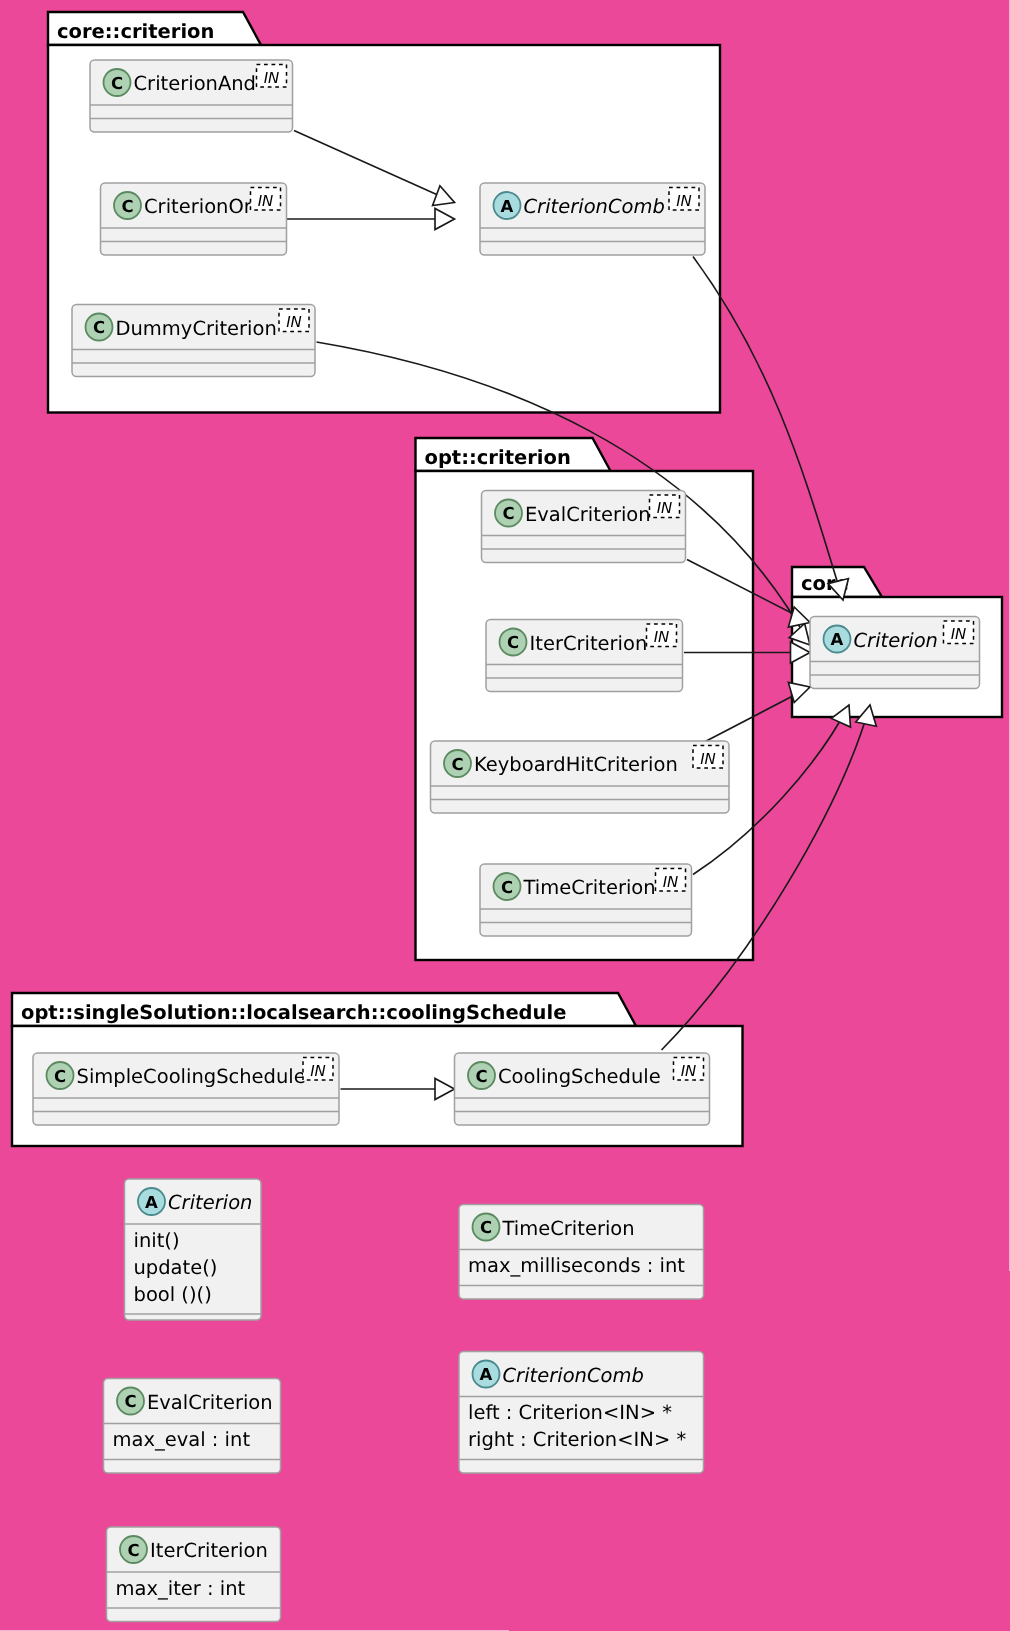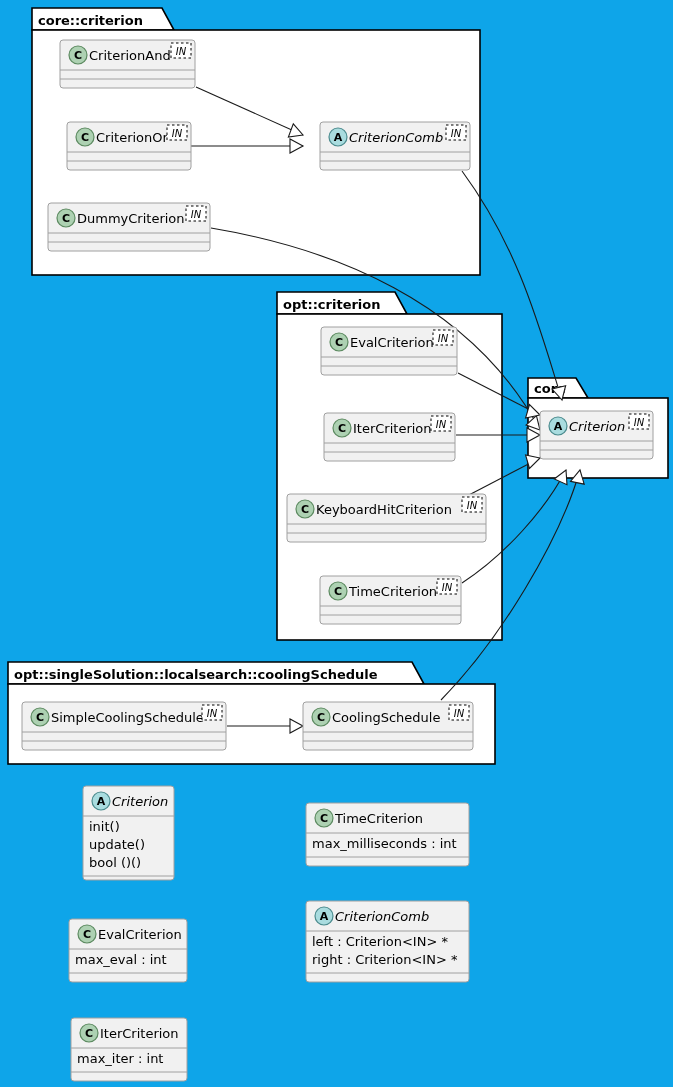--- a/index.html
+++ b/index.html
@@ -8,21 +8,21 @@
     background: #FFFFFF;
   }
   body {
     font-family: "DejaVu Sans", sans-serif;
   }
   #diagram-root {
     position: relative;
     width: 673px;
     height: 1087px;
     overflow: hidden;
-    background: #0ea5e9;
+    background: #ec4899;
   }
   svg#uml-canvas {
     position: absolute;
     top: 0;
     left: 0;
     width: 673px;
     height: 1087px;
   }
   .pkg-rect {
     fill: #FFFFFF;

